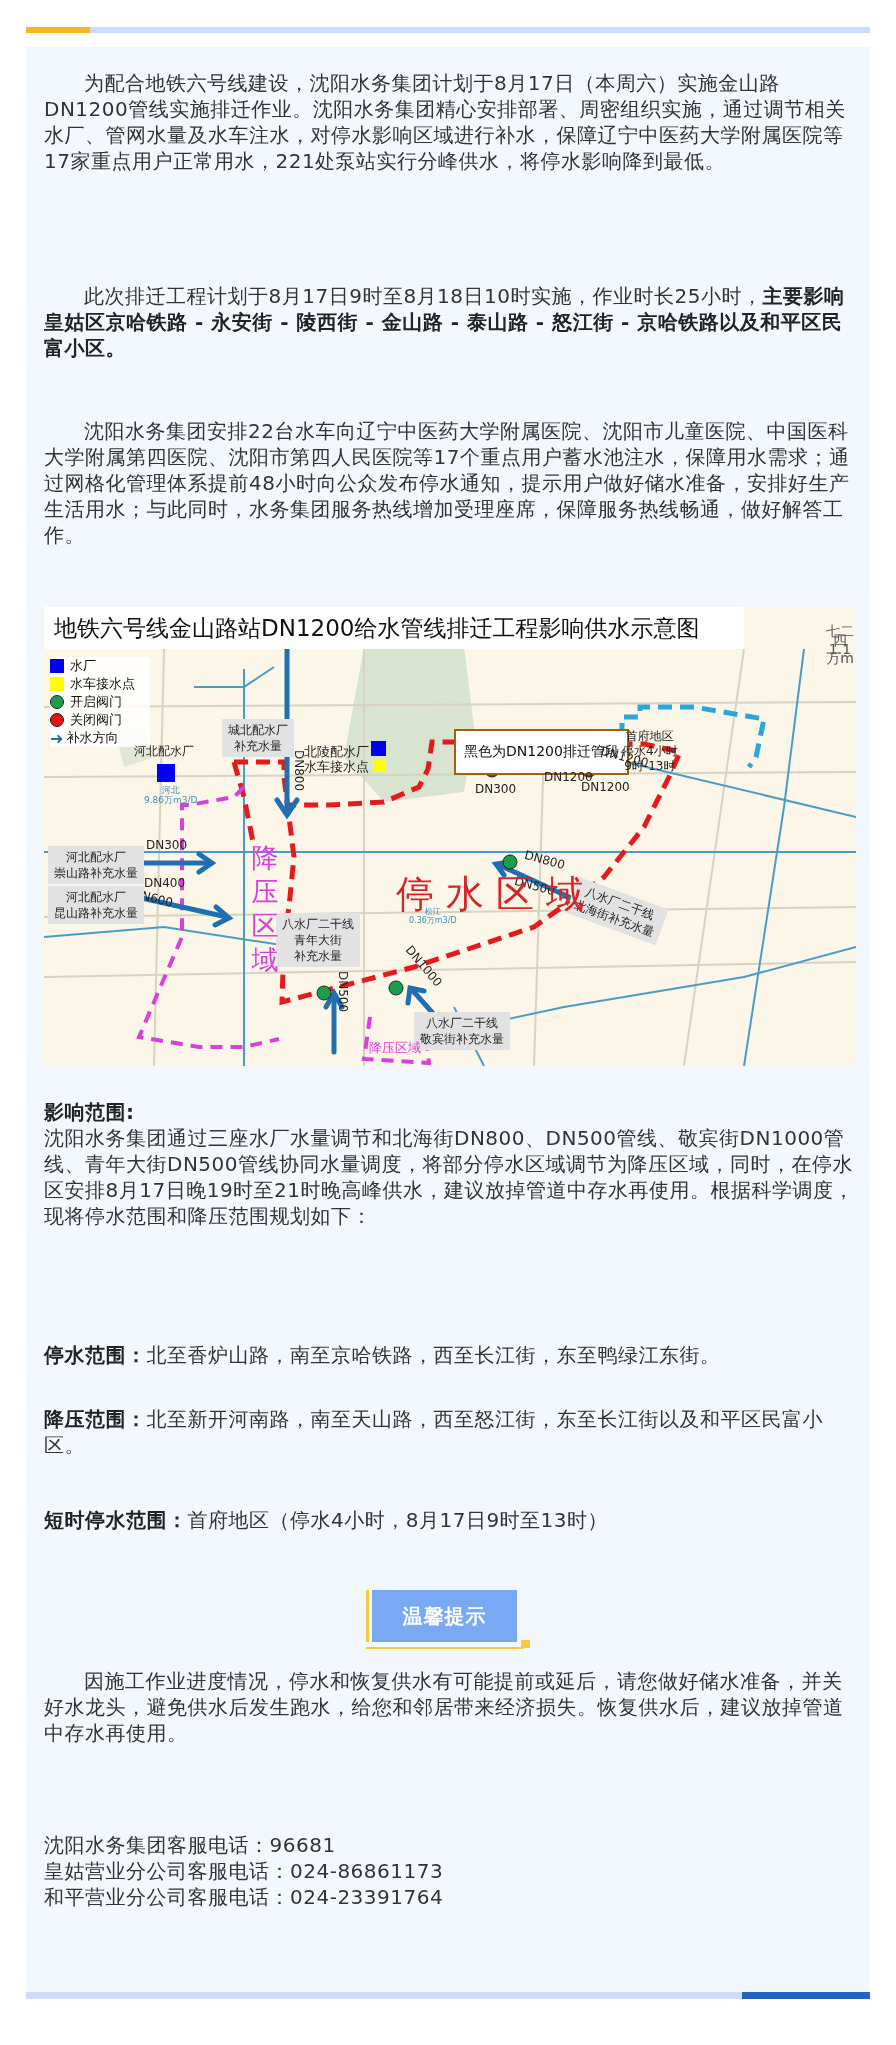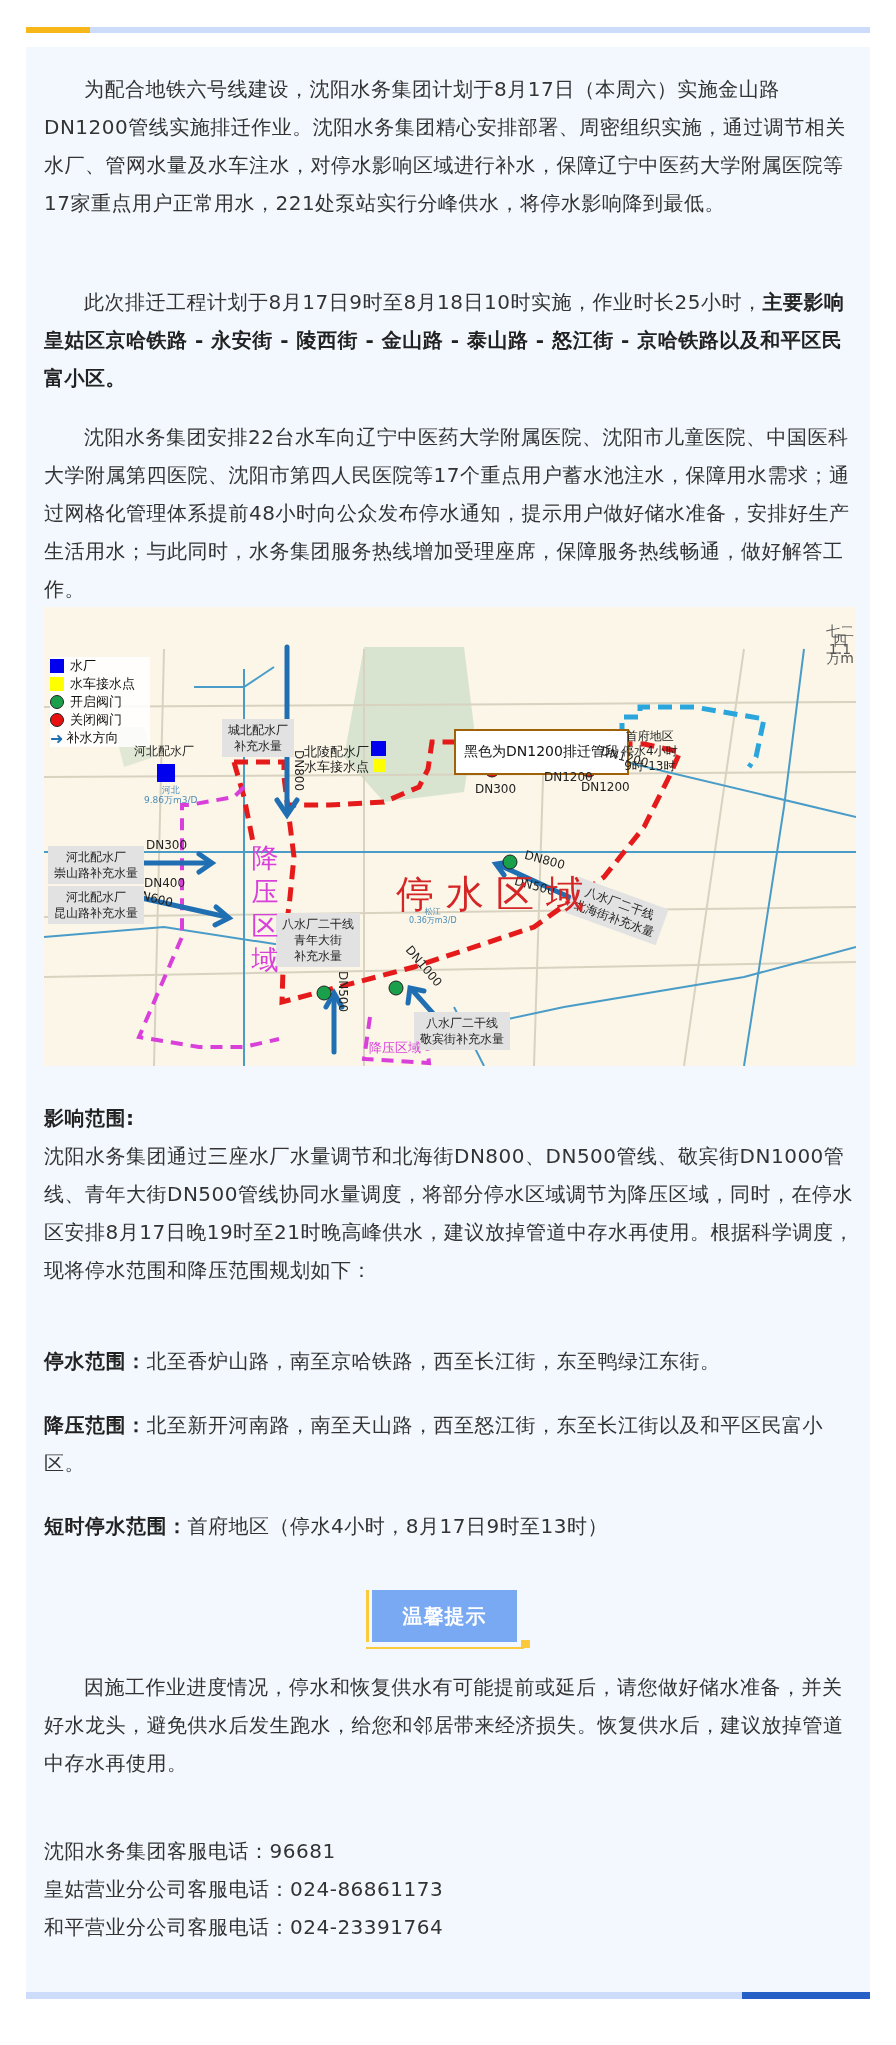--- a/index.html
+++ b/index.html
@@ -7,21 +7,21 @@
   body { font-family: "DejaVu Sans", "Liberation Sans", sans-serif; color: #333333; position: relative; height: 2045px; overflow: hidden; }
 
   .top-bar { position: absolute; left: 26px; top: 27px; width: 844px; height: 6px; background: #ccdcfa; }
   .top-bar .accent { position: absolute; left: 0; top: 0; width: 64px; height: 6px; background: #f7b718; }
 
   .card { position: absolute; left: 26px; top: 47px; width: 844px; height: 1945px; background: #f3f8fe; }
 
   .bottom-bar { position: absolute; left: 26px; top: 1992px; width: 844px; height: 7px; background: #ccdcfa; }
   .bottom-bar .accent { position: absolute; right: 0; top: 0; width: 128px; height: 7px; background: #2560c6; }
 
-  .p { position: absolute; left: 44px; width: 812px; font-size: 20px; line-height: 38px; letter-spacing: 0.5px; color: #333; }
+  .p { position: absolute; left: 44px; width: 812px; font-size: 20px; line-height: 26px; letter-spacing: 0.5px; color: #333; }
   .p .indent { display: inline-block; width: 40px; }
   .b { font-weight: bold; color: #222; }
 
   
   .map { position: absolute; left: 44px; top: 607px; width: 812px; height: 459px; background: #fbf6e8; overflow: hidden; }
   .map svg { position: absolute; left: 0; top: 0; }
   .map-title { position: absolute; left: 0; top: 0; width: 700px; height: 42px; background: #ffffff; font-size: 23px; line-height: 42px; padding-left: 10px; color: #111; white-space: nowrap; }
   .legend { position: absolute; left: 6px; top: 50px; width: 100px; background: rgba(255,255,255,0.85); font-size: 13px; color: #111; }
   .legend-row { display: flex; align-items: center; height: 18px; }
   .sw { width: 14px; height: 14px; margin-right: 6px; display: inline-block; }
@@ -115,20 +115,21 @@
     <rect x="329" y="152" width="13" height="13" fill="#ffff00"></rect>
 
     <circle cx="448" cy="163" r="7" fill="#e81010" stroke="#222" stroke-width="1"></circle>
     <circle cx="519" cy="155" r="7" fill="#e81010" stroke="#222" stroke-width="1"></circle>
     <circle cx="545" cy="163" r="7" fill="#e81010" stroke="#222" stroke-width="1"></circle>
     <circle cx="466" cy="255" r="7" fill="#1aa04a" stroke="#222" stroke-width="1"></circle>
     <circle cx="352" cy="381" r="7" fill="#1aa04a" stroke="#222" stroke-width="1"></circle>
     <circle cx="280" cy="386" r="7" fill="#1aa04a" stroke="#222" stroke-width="1"></circle>
   </svg>
 
+  <div class="map-title">地铁六号线金山路站DN1200给水管线排迁工程影响供水示意图</div>
 
   <div class="legend">
     <div class="legend-row">
         <span class="sw" style="background:#0000ee"></span>
         <span>水厂</span>
       </div>
     <div class="legend-row">
         <span class="sw" style="background:#ffff00"></span>
         <span>水车接水点</span>
       </div>

